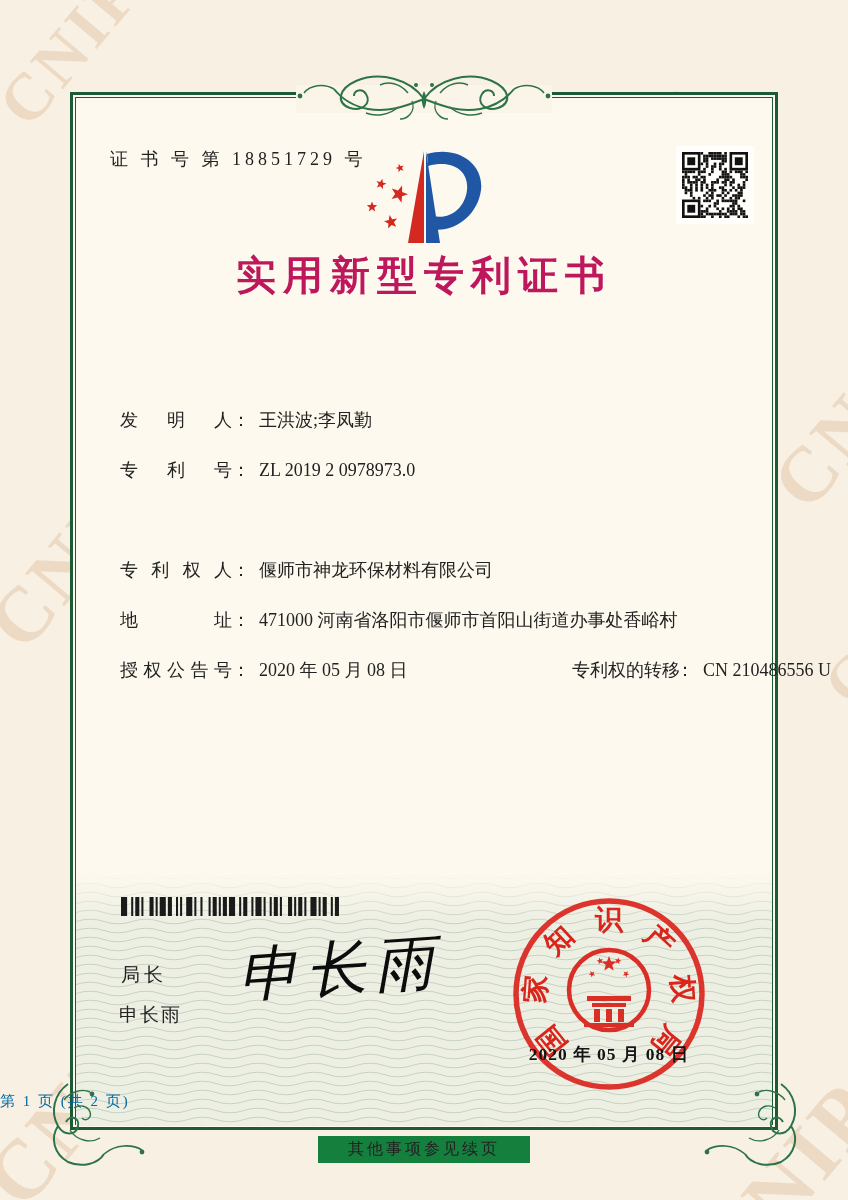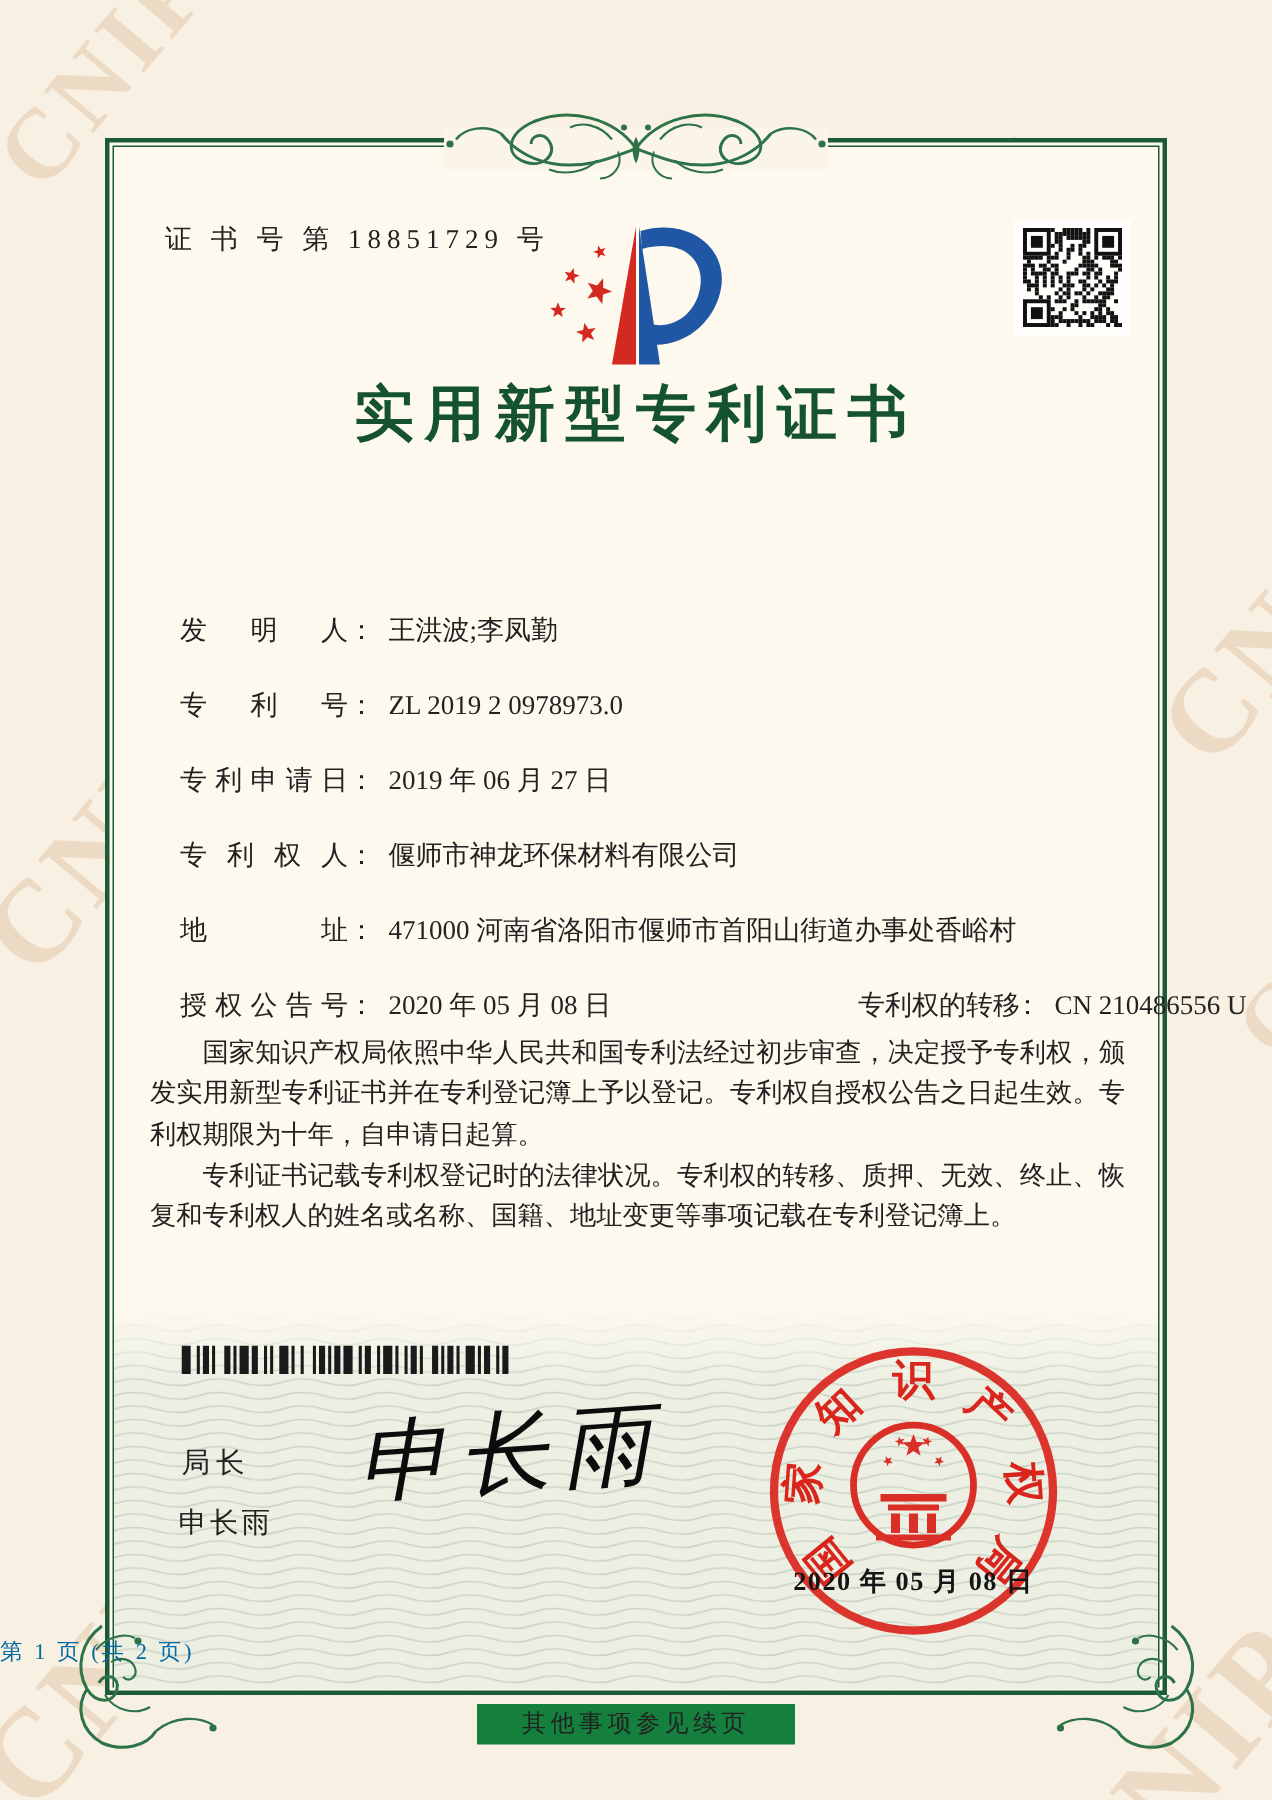--- a/index.html
+++ b/index.html
@@ -23,21 +23,21 @@
   .frame-inner{
     position:absolute; left:2px; top:2px; right:2px; bottom:2px;
     border:1px solid #1d5a36;
   }
   .wave-zone{ position:absolute; left:76px; top:872px; width:696px; height:254px; overflow:hidden; }
   .cert-no{ position:absolute; left:110px; top:147px; font-size:18px; letter-spacing:4px; }
   .logo{ position:absolute; left:360px; top:148px; }
   .qr{ position:absolute; left:676px; top:146px; background:#fffefb; }
   .title{
     position:absolute; left:0; top:248px; width:100%; text-align:center;
-    font-size:40px; font-weight:bold; letter-spacing:7px; color:#14532d;
+    font-size:40px; font-weight:bold; letter-spacing:7px; color:#be185d;
   }
   .field-row{ position:absolute; left:120px; font-size:18px; white-space:nowrap; }
   .flabel{
     display:inline-block; width:112px; text-align:justify; text-align-last:justify;
     vertical-align:top;
   }
   .flabel2{
     display:inline-block; width:104px; text-align:justify; text-align-last:justify;
     vertical-align:top;
   }
@@ -406,40 +406,33 @@
     </svg>
 
   <div class="title">实用新型专利证书</div>
 
   <div class="field-row" style="top:408px">
     <span class="flabel">发明人</span><span>：</span><span class="fvalue">王洪波;李凤勤</span>
   </div>
   <div class="field-row" style="top:458px">
     <span class="flabel">专利号</span><span>：</span><span class="fvalue">ZL 2019 2 0978973.0</span>
   </div>
-  <div class="field-row" style="top:508px">
-    <span class="flabel">专利申请日</span><span>：</span><span class="fvalue">2019 年 06 月 27 日</span>
-  </div>
   <div class="field-row" style="top:558px">
     <span class="flabel">专利权人</span><span>：</span><span class="fvalue">偃师市神龙环保材料有限公司</span>
   </div>
   <div class="field-row" style="top:608px">
     <span class="flabel">地址</span><span>：</span><span class="fvalue">471000 河南省洛阳市偃师市首阳山街道办事处香峪村</span>
   </div>
   <div class="field-row" style="top:658px; width:660px">
     <span class="flabel">授权公告号</span><span>：</span><span class="fvalue">2020 年 05 月 08 日</span>
     <span class="field-right">
       <span class="flabel2">专利权的转移</span><span>：</span><span class="fvalue">CN 210486556 U</span>
     </span>
   </div>
 
-  <div class="paragraphs">
-    <p>国家知识产权局依照中华人民共和国专利法经过初步审查，决定授予专利权，颁发实用新型专利证书并在专利登记簿上予以登记。专利权自授权公告之日起生效。专利权期限为十年，自申请日起算。</p>
-    <p>专利证书记载专利权登记时的法律状况。专利权的转移、质押、无效、终止、恢复和专利权人的姓名或名称、国籍、地址变更等事项记载在专利登记簿上。</p>
-  </div>
 
   <svg class="barcode" id="barcode" width="220" height="19">
       <rect x="0.00" y="0" width="6.11" height="19" fill="#1a1a1a"></rect>
       <rect x="10.19" y="0" width="2.04" height="19" fill="#1a1a1a"></rect>
       <rect x="14.26" y="0" width="4.07" height="19" fill="#1a1a1a"></rect>
       <rect x="20.37" y="0" width="2.04" height="19" fill="#1a1a1a"></rect>
       <rect x="28.52" y="0" width="4.07" height="19" fill="#1a1a1a"></rect>
       <rect x="34.63" y="0" width="2.04" height="19" fill="#1a1a1a"></rect>
       <rect x="38.70" y="0" width="6.11" height="19" fill="#1a1a1a"></rect>
       <rect x="46.85" y="0" width="4.07" height="19" fill="#1a1a1a"></rect>

